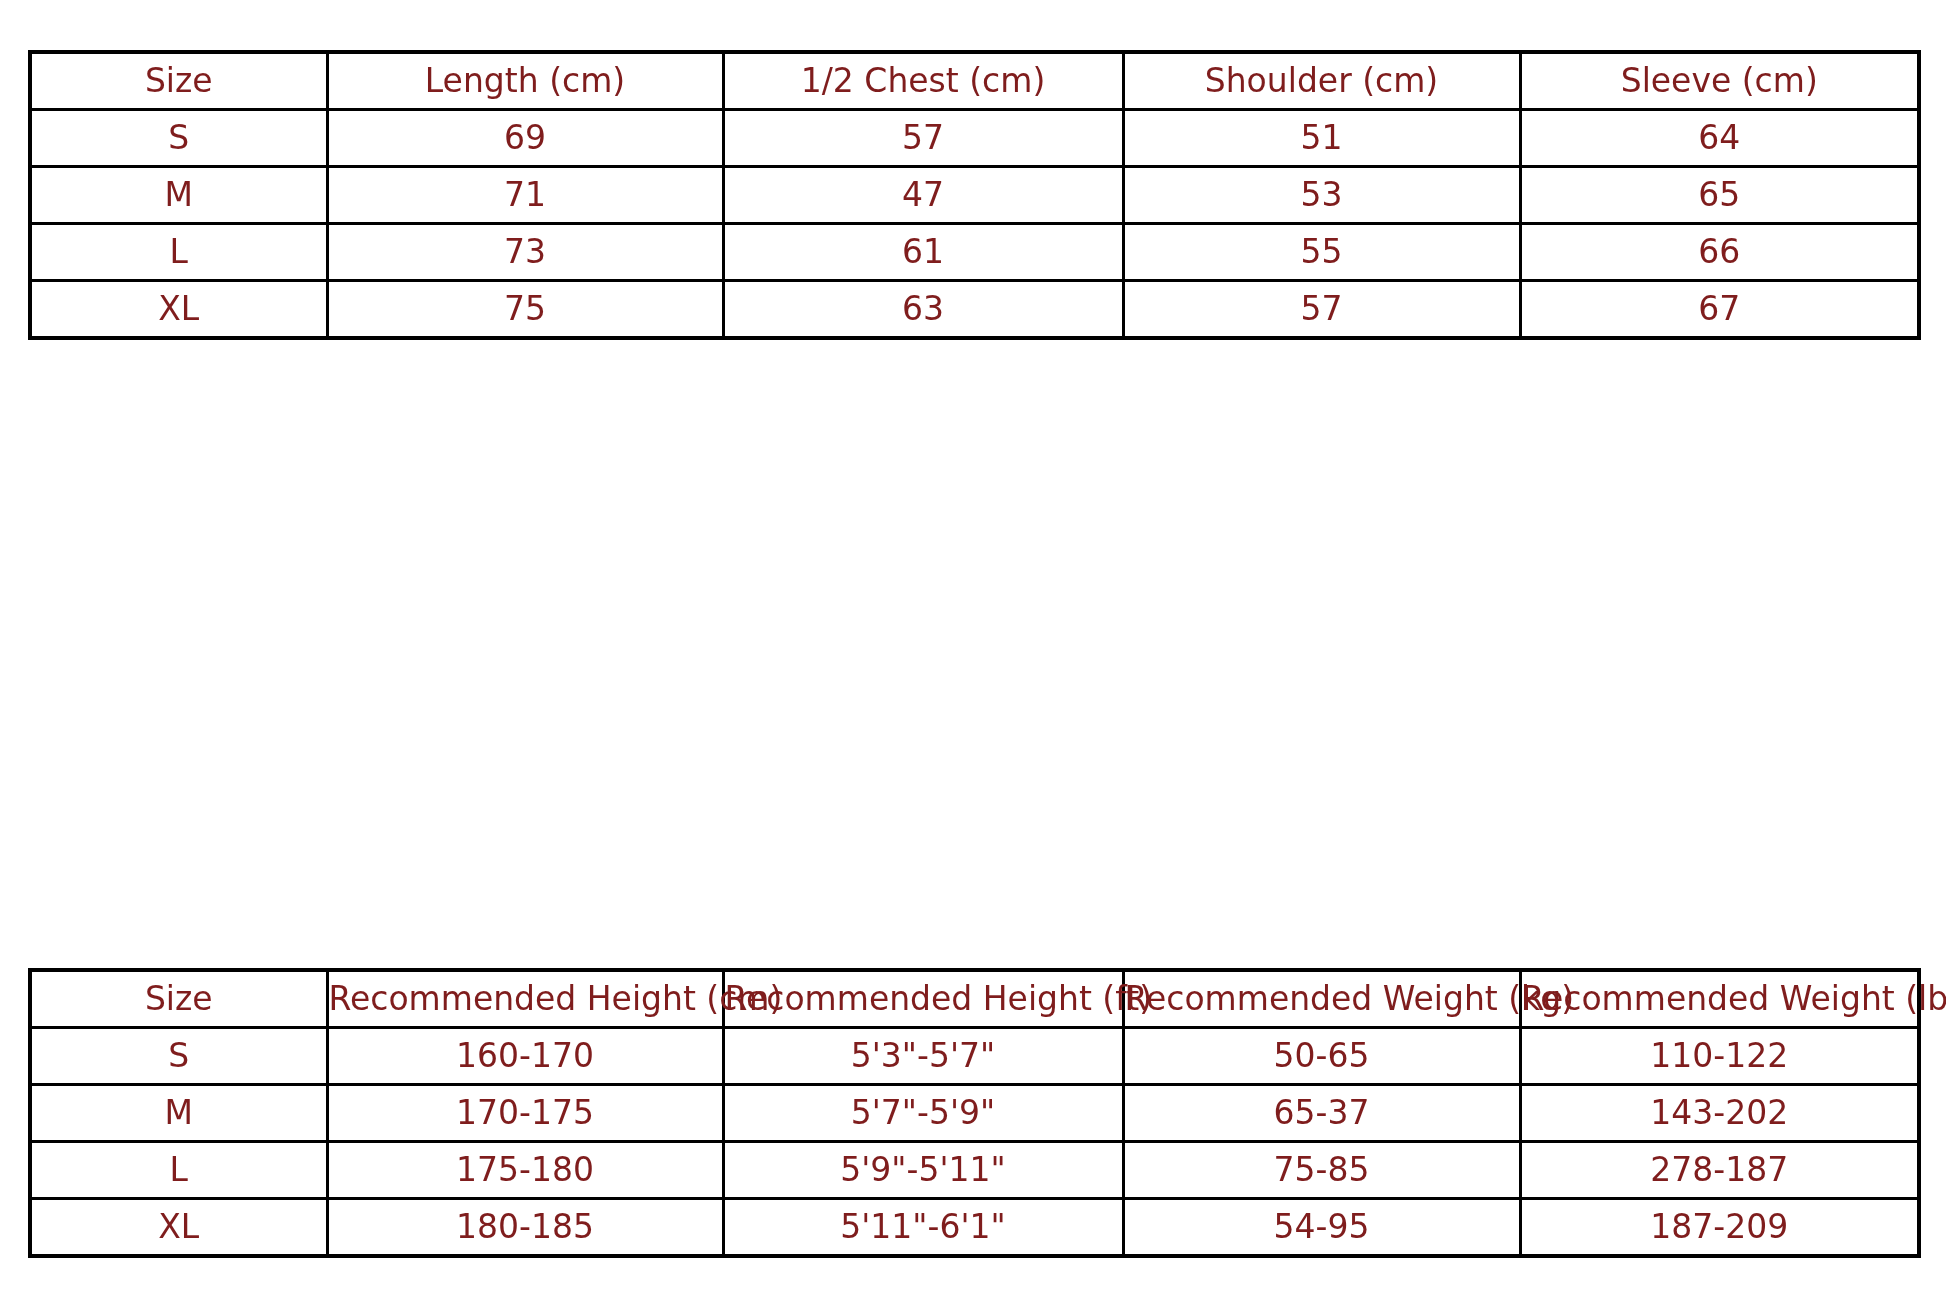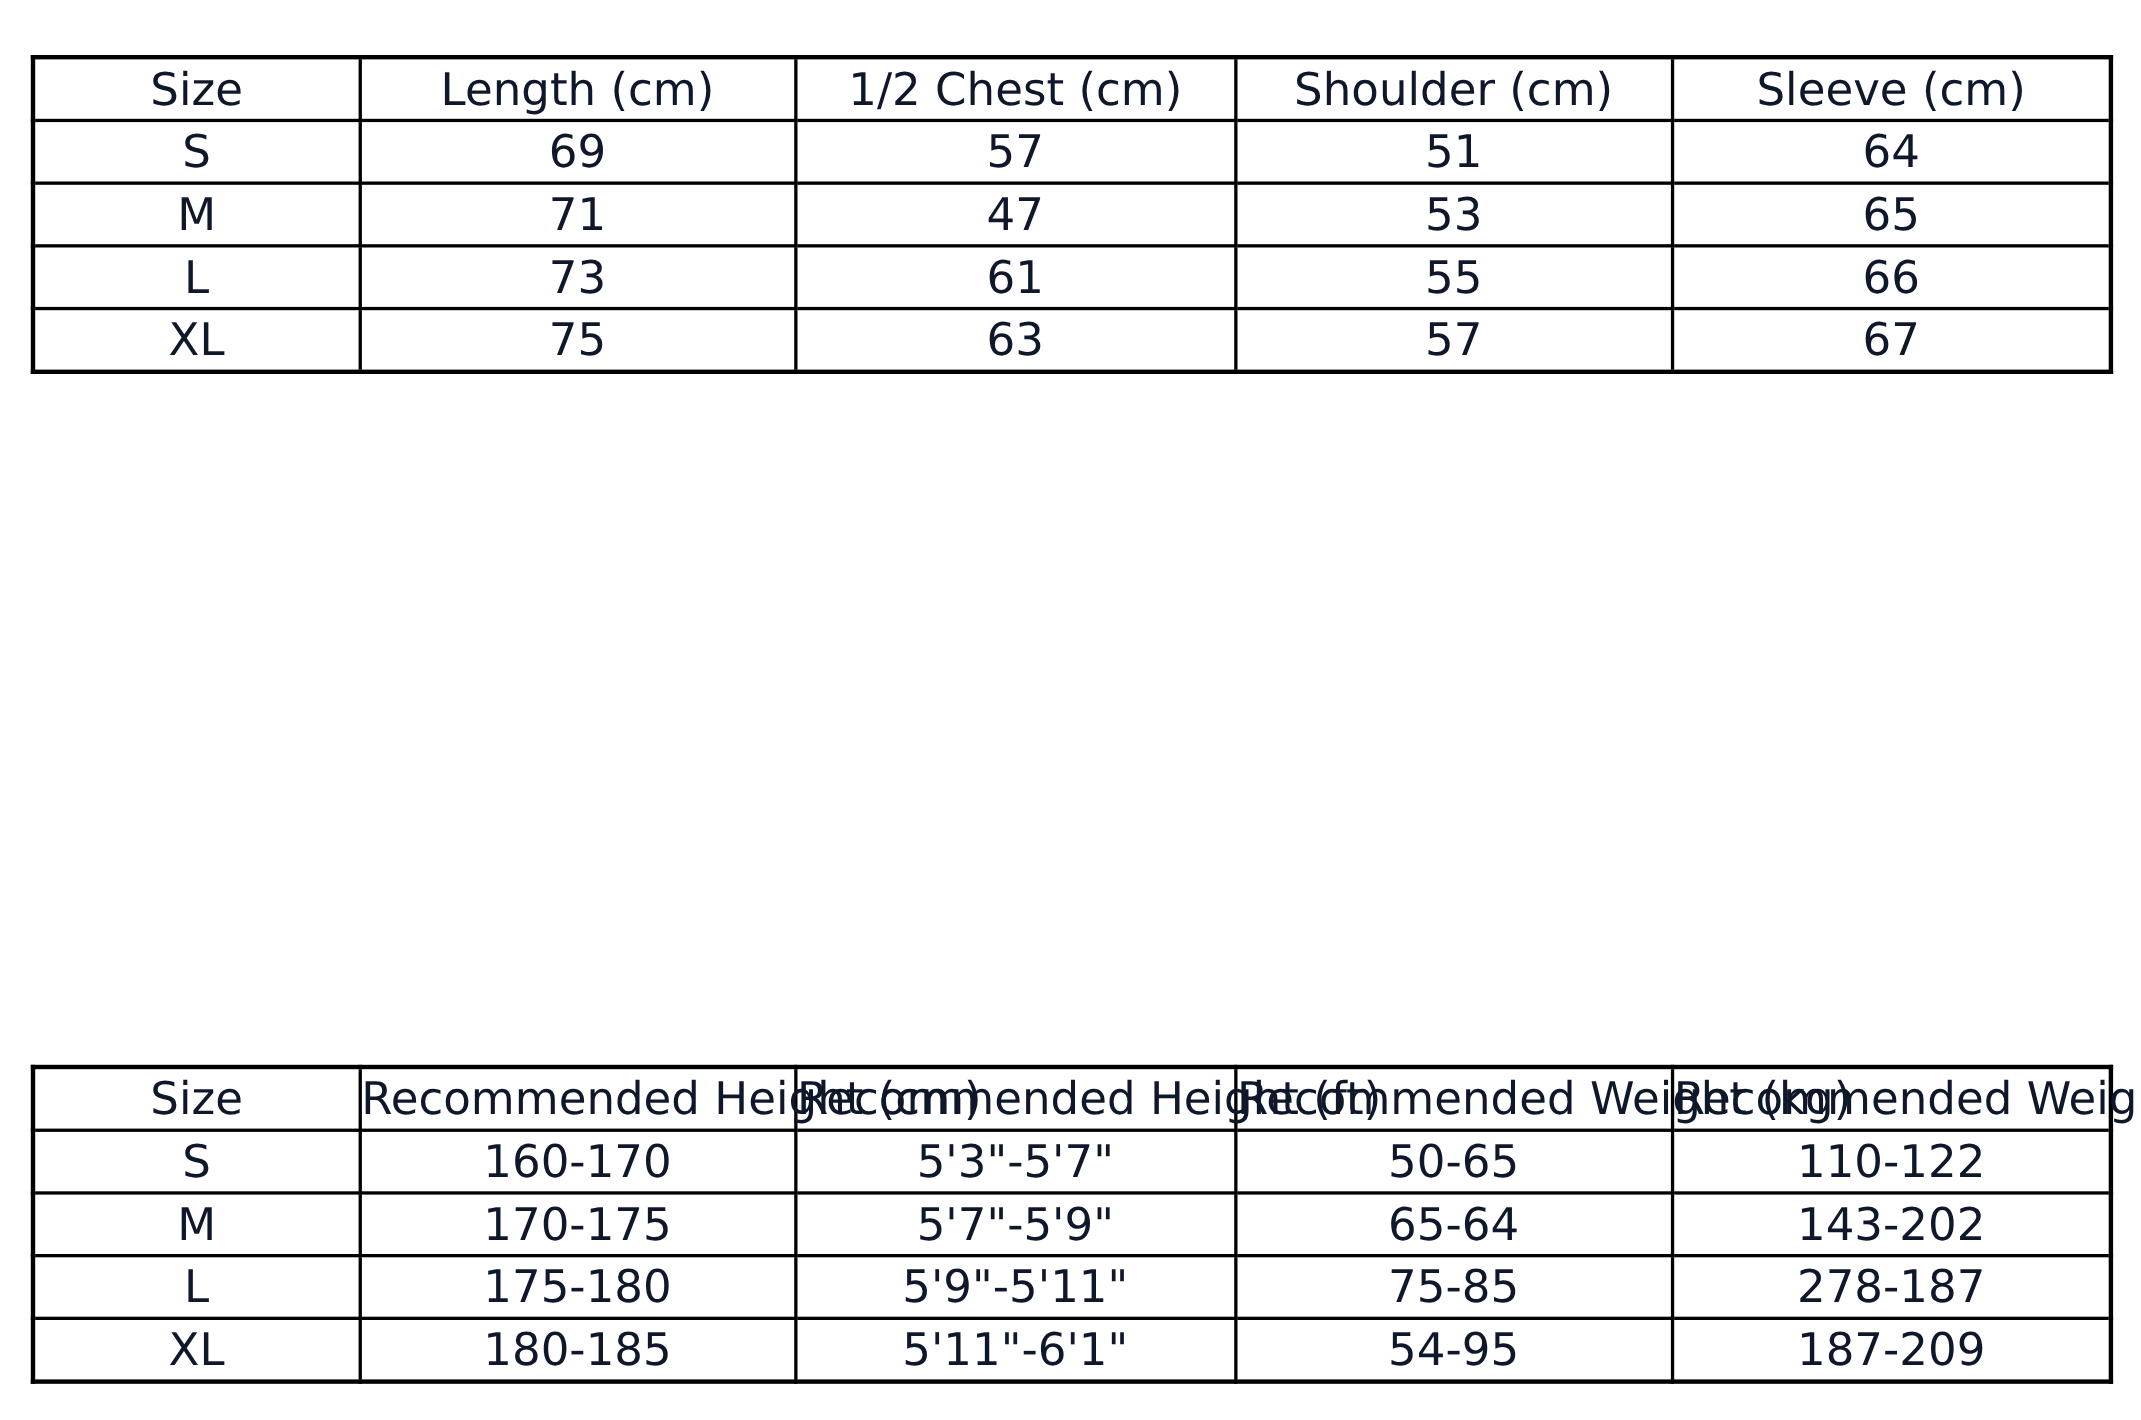--- a/index.html
+++ b/index.html
@@ -17,22 +17,22 @@
     height: 1291px;
     font-family: "DejaVu Sans", sans-serif;
     color: #333333;
   }
   table.mtable {
     position: absolute;
     left: 28px;
     border-collapse: collapse;
     table-layout: fixed;
     width: 1890px;
-    font-size: 41px;
-    color: #0f172a;
+    font-size: 33px;
+    color: #7f1d1d;
     background: transparent;
     border: 4px solid #000000;
   }
   #size-table { top: 50px; }
   #fit-table  { top: 968px; }
   table.mtable th, table.mtable td {
     border: 3px solid #000000;
     font-weight: normal;
     text-align: center;
     vertical-align: middle;
@@ -118,21 +118,21 @@
           <td>S</td>
           <td>160-170</td>
           <td>5'3"-5'7"</td>
           <td>50-65</td>
           <td>110-122</td>
         </tr>
         <tr>
           <td>M</td>
           <td>170-175</td>
           <td>5'7"-5'9"</td>
-          <td>65-64</td>
+          <td>65-37</td>
           <td>143-202</td>
         </tr>
         <tr>
           <td>L</td>
           <td>175-180</td>
           <td>5'9"-5'11"</td>
           <td>75-85</td>
           <td>278-187</td>
         </tr>
         <tr>

